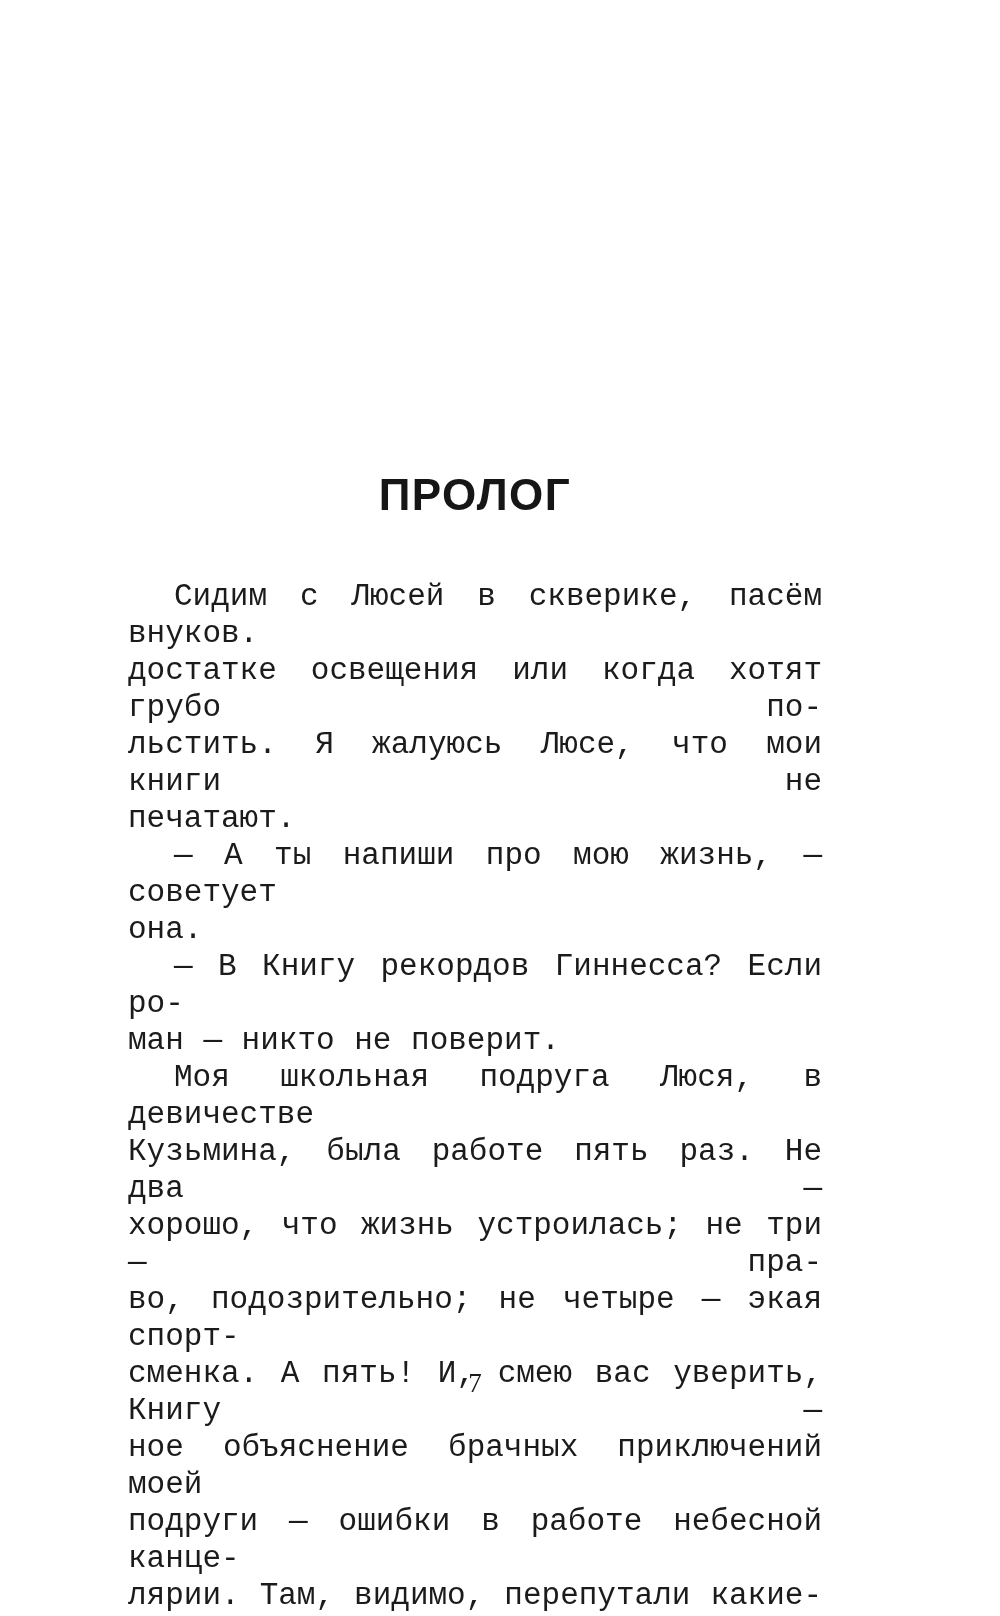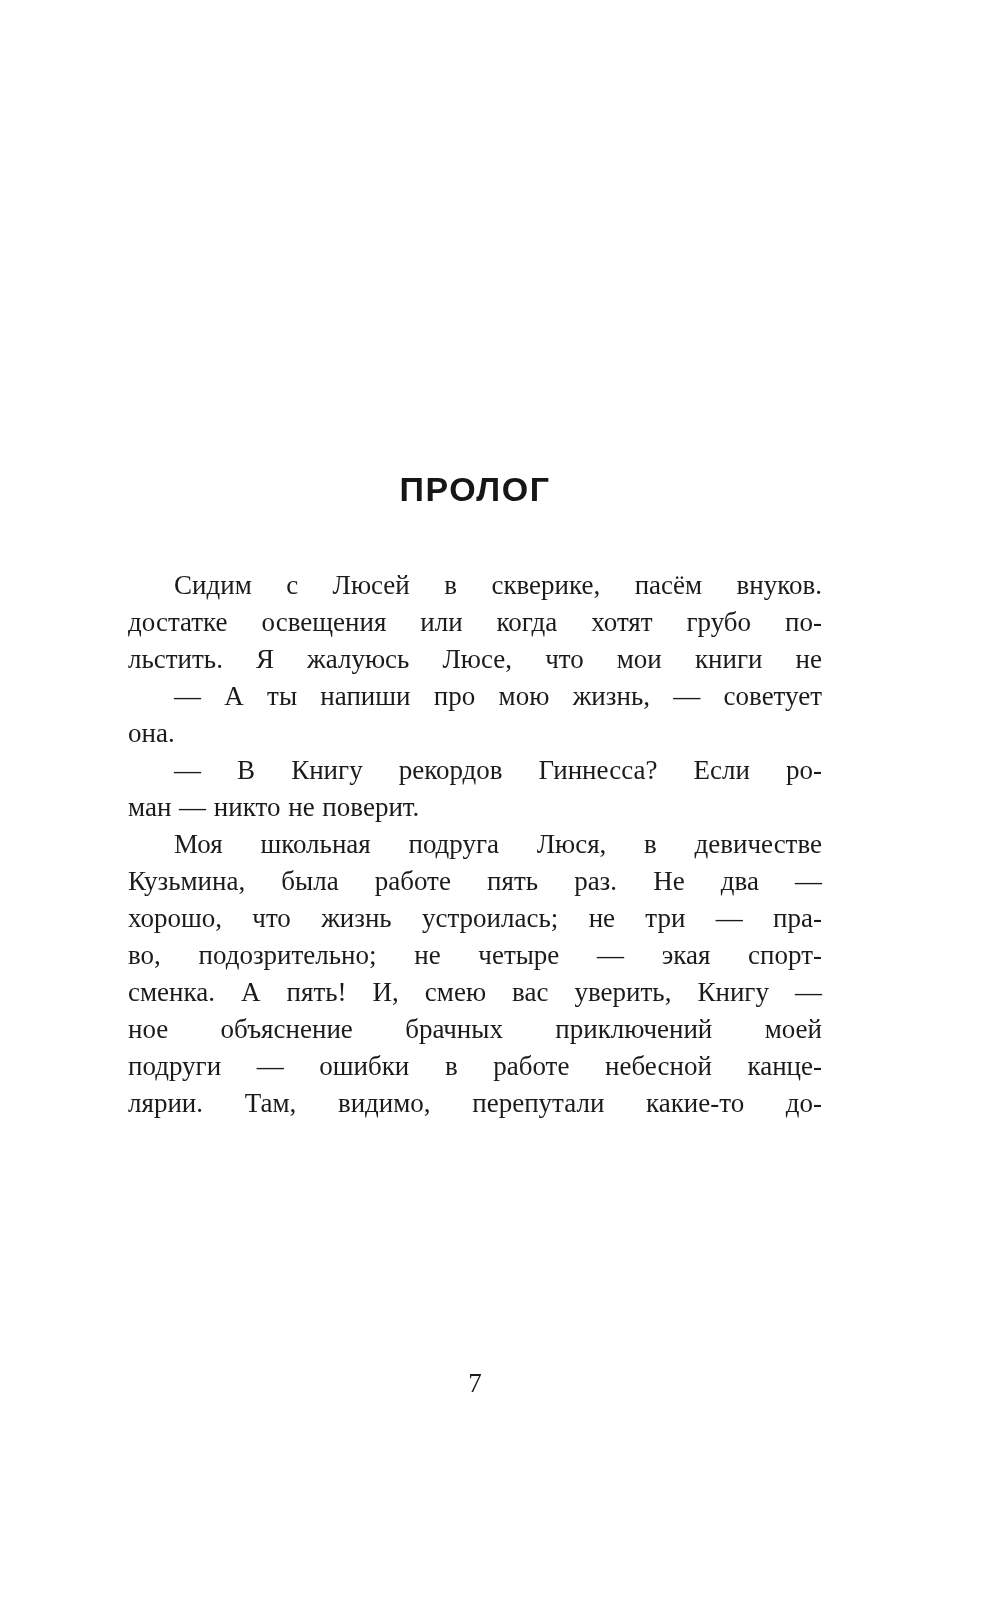--- a/index.html
+++ b/index.html
@@ -16,32 +16,33 @@
   }
   .text-column {
     position: absolute;
     left: 128px;
     top: 470px;
     width: 694px;
   }
   .chapter-title {
     font-family: "Liberation Sans", sans-serif;
     font-weight: 700;
-    font-size: 34px;
+    font-size: 44px;
     letter-spacing: 1.5px;
     text-align: center;
     color: #161616;
     margin-bottom: 58px;
   }
   .body-text .line {
-    font-size: 27px;
+    font-size: 31px;
     line-height: 37px;
     text-align: justify;
     text-align-last: justify;
     word-spacing: 1px;
+    font-family: Liberation Mono, monospace;
   }
   .body-text .line.indent {
     text-indent: 46px;
   }
   .body-text .line.left {
     text-align-last: left;
   }
   .page-number {
     position: absolute;
     left: 128px;
@@ -55,20 +56,21 @@
 </head>
 <body>
 
 <div class="page">
   <div class="text-column">
     <h1 class="chapter-title">ПРОЛОГ</h1>
     <div class="body-text" id="body-text">
         <div class="line indent">Сидим с Люсей в скверике, пасём внуков.</div>
         <div class="line">достатке освещения или когда хотят грубо по-</div>
         <div class="line">льстить. Я жалуюсь Люсе, что мои книги не</div>
+        <div class="line left">печатают.</div>
         <div class="line indent">— А ты напиши про мою жизнь, — советует</div>
         <div class="line left">она.</div>
         <div class="line indent">— В Книгу рекордов Гиннесса? Если ро-</div>
         <div class="line left">ман — никто не поверит.</div>
         <div class="line indent">Моя школьная подруга Люся, в девичестве</div>
         <div class="line">Кузьмина, была работе пять раз. Не два —</div>
         <div class="line">хорошо, что жизнь устроилась; не три — пра-</div>
         <div class="line">во, подозрительно; не четыре — экая спорт-</div>
         <div class="line">сменка. А пять! И, смею вас уверить, Книгу —</div>
         <div class="line">ное объяснение брачных приключений моей</div>

